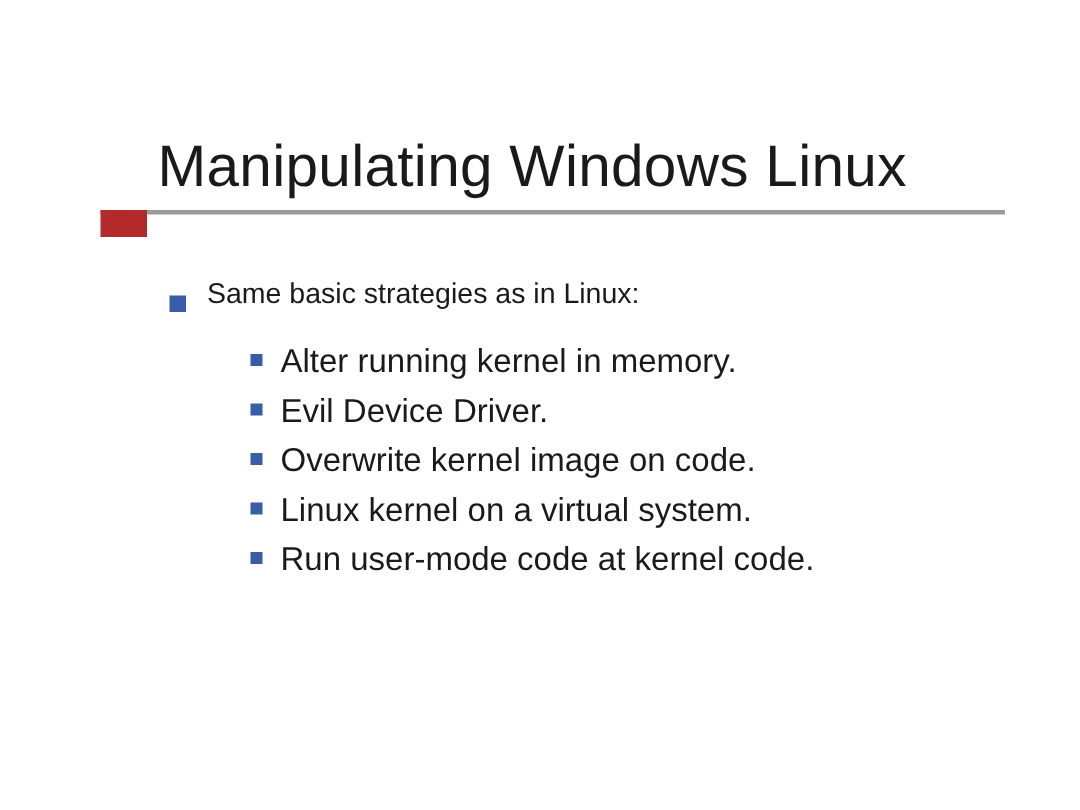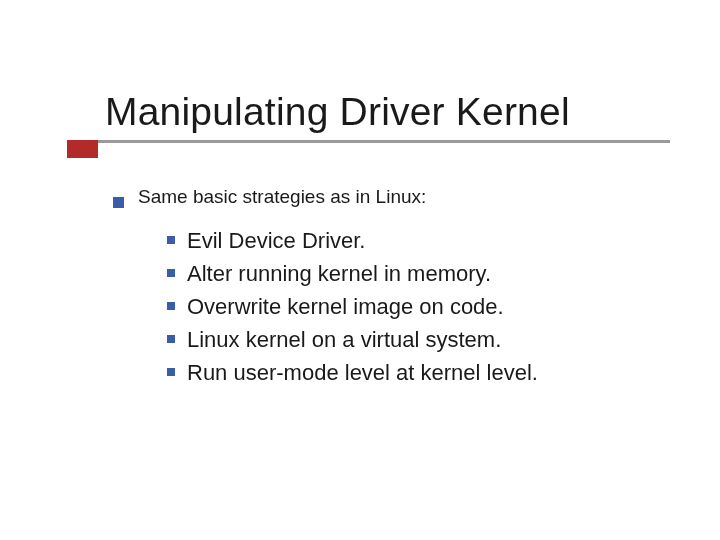--- a/index.html
+++ b/index.html
@@ -77,48 +77,48 @@
   .bullet-sq.small {
     width: 8px;
     height: 8px;
     margin-top: 12px;
   }
 </style>
 </head>
 <body>
 
 <div class="slide">
-  <h1 class="title">Manipulating Driver Kernel</h1>
+  <h1 class="title">Manipulating Windows Linux</h1>
   <div class="title-rule">
     <div class="rule-gray"></div>
     <div class="rule-accent"></div>
   </div>
 
   <ul class="level1">
     <li>
       <span class="bullet-sq"></span>
       <span>Same basic strategies as in Linux:</span>
     </li>
   </ul>
 
   <ul class="level2">
     <li>
       <span class="bullet-sq small"></span>
-      <span>Evil Device Driver.</span>
+      <span>Alter running kernel in memory.</span>
     </li>
     <li>
       <span class="bullet-sq small"></span>
-      <span>Alter running kernel in memory.</span>
+      <span>Evil Device Driver.</span>
     </li>
     <li>
       <span class="bullet-sq small"></span>
       <span>Overwrite kernel image on code.</span>
     </li>
     <li>
       <span class="bullet-sq small"></span>
       <span>Linux kernel on a virtual system.</span>
     </li>
     <li>
       <span class="bullet-sq small"></span>
-      <span>Run user-mode level at kernel level.</span>
+      <span>Run user-mode code at kernel code.</span>
     </li>
   </ul>
 </div>
 
 </body></html>

